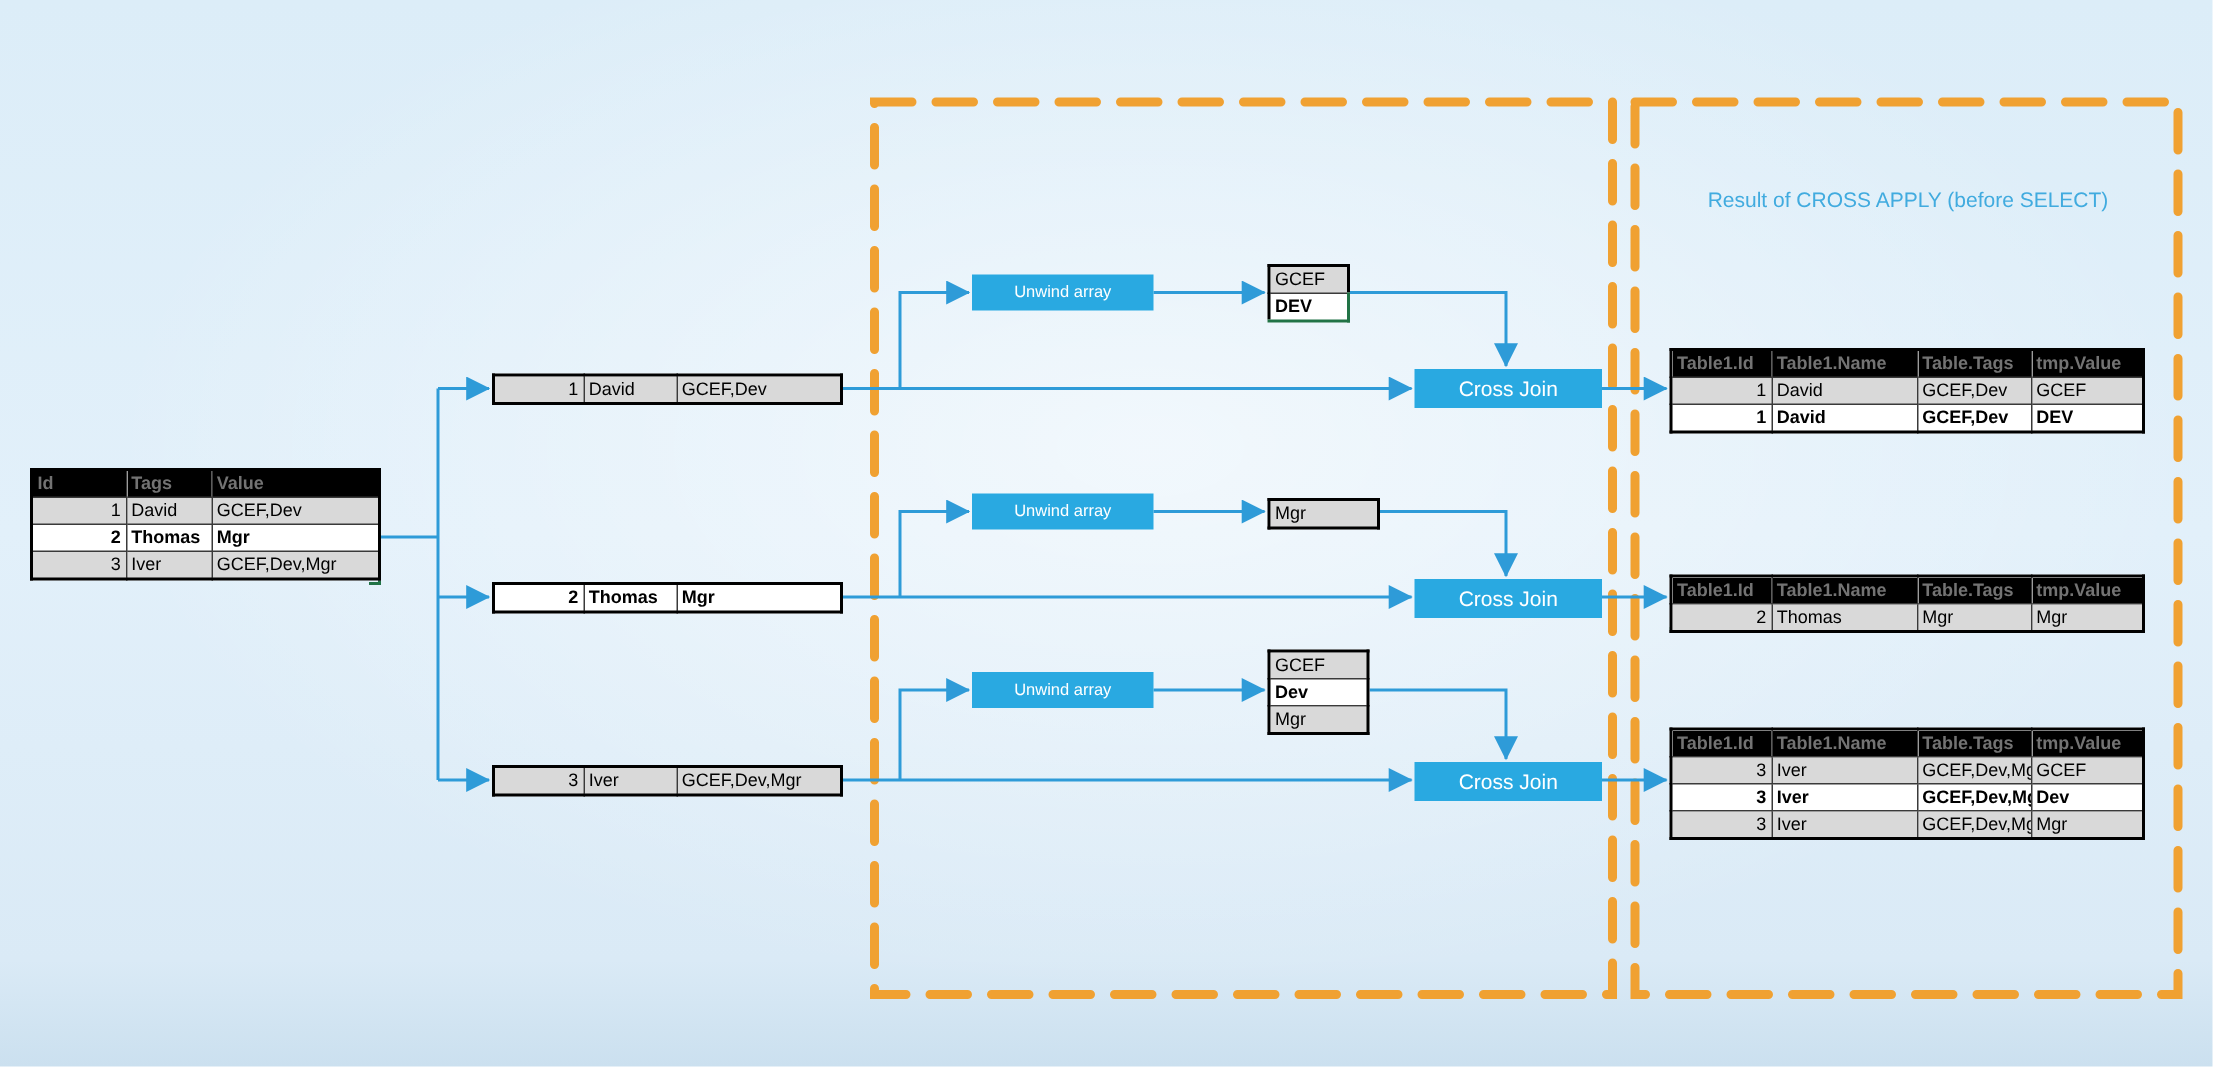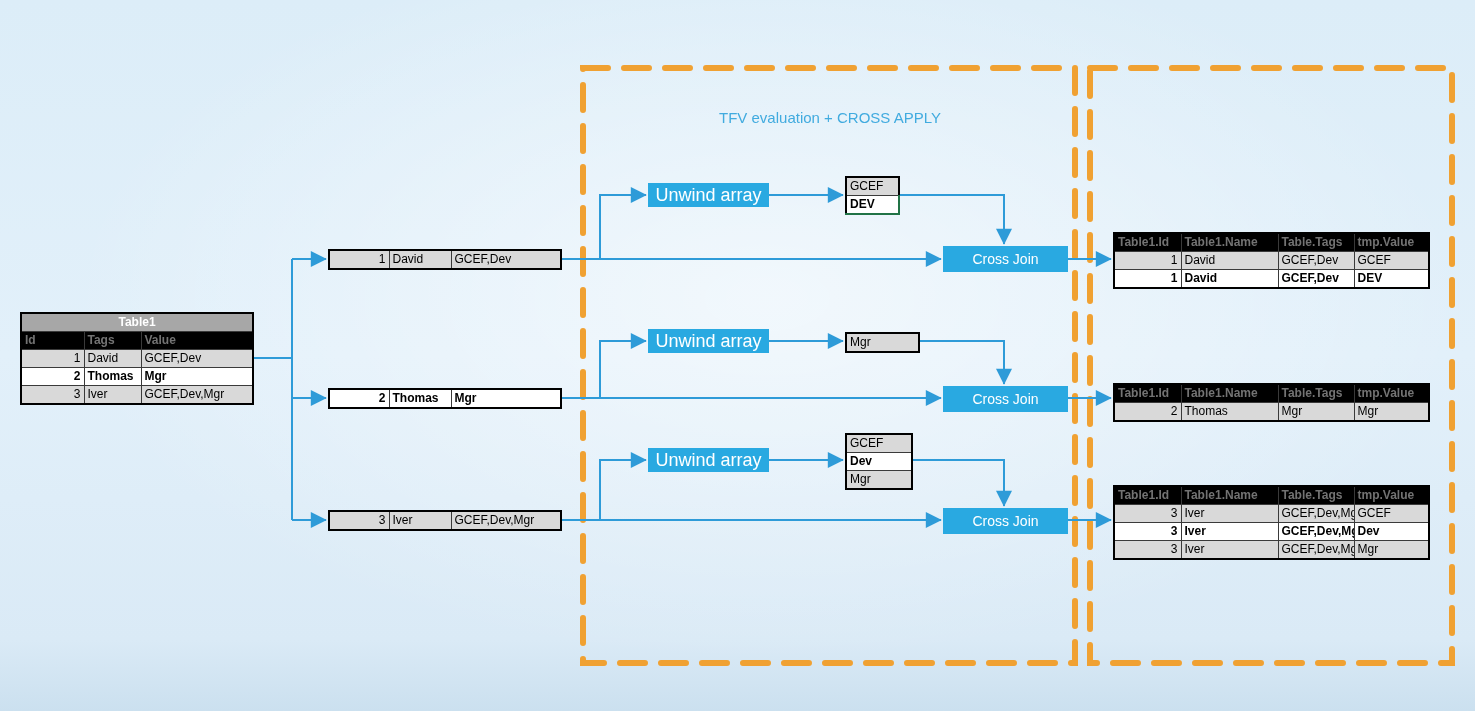--- a/index.html
+++ b/index.html
@@ -21,21 +21,21 @@
   table.xl .title{background:#A7A7A7;color:#fff;font-weight:bold;text-align:center;}
   table.xl .hdr td{background:#000;color:#737373;font-weight:bold;}
   table.xl tr.g td{background:#D9D9D9;}
   table.xl tr.w td{background:#fff;font-weight:bold;}
   table.xl td.num{text-align:right;}
   td.sel-right{border-right:2px solid #217346 !important;}
   td.sel-bottom{border-bottom:2px solid #217346 !important;}
 
   
   .op{position:absolute;background:#29A9E1;color:#fff;display:flex;
-      align-items:center;justify-content:center;font-size:18px;}
+      align-items:center;justify-content:center;font-size:11px;}
 
   
   .region-label{position:absolute;color:#41ABDF;text-align:center;}
 </style>
 </head>
 <body>
 
 <div class="canvas">
 
   <svg class="layer" width="1475" height="711">
@@ -76,32 +76,29 @@
       <path d="M913,460 H1004 V506" marker-end="url(#arr)"></path>
       <path d="M1068,520 H1111" marker-end="url(#arr)"></path>
     </g>
 
     <g stroke="#217346" stroke-width="2" fill="none">
       <path d="M246,369 H253 V389 H246"></path>
       <path d="M1113,419 H1179"></path>
     </g>
   </svg>
 
-  <div class="region-label abs" style="left:640px;top:109px;width:380px;font-size:15px;">TFV evaluation + CROSS APPLY</div>
+  <div class="region-label abs" style="left:1092px;top:125px;width:360px;font-size:14px;">Result of CROSS APPLY (before SELECT)</div>
 
   <table class="xl abs" style="left:20px;top:312px;width:232px;">
     <colgroup>
         <col style="width:63px">
         <col style="width:57px">
         <col style="width:112px">
       </colgroup>
     <tbody>
-        <tr>
-          <td class="title" colspan="3">Table1</td>
-        </tr>
     <tr class="hdr">
       <td>Id</td>
       <td>Tags</td>
       <td>Value</td>
     </tr>
     <tr class="g">
       <td class="num">1</td>
       <td>David</td>
       <td>GCEF,Dev</td>
     </tr>

